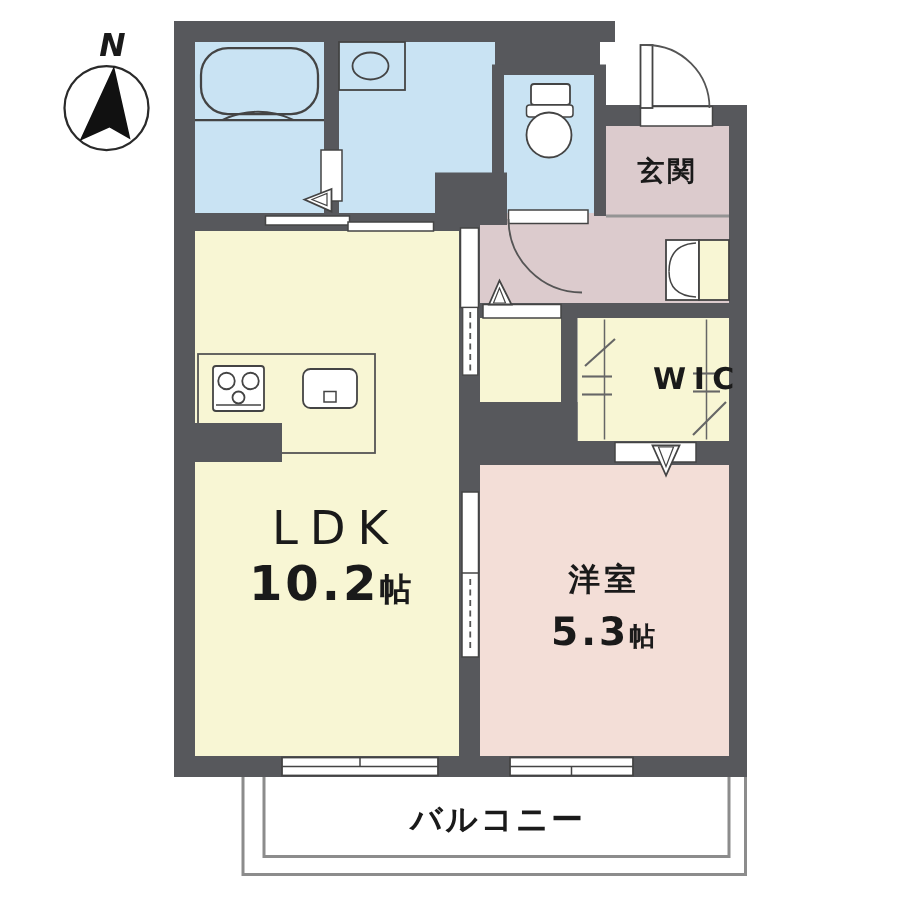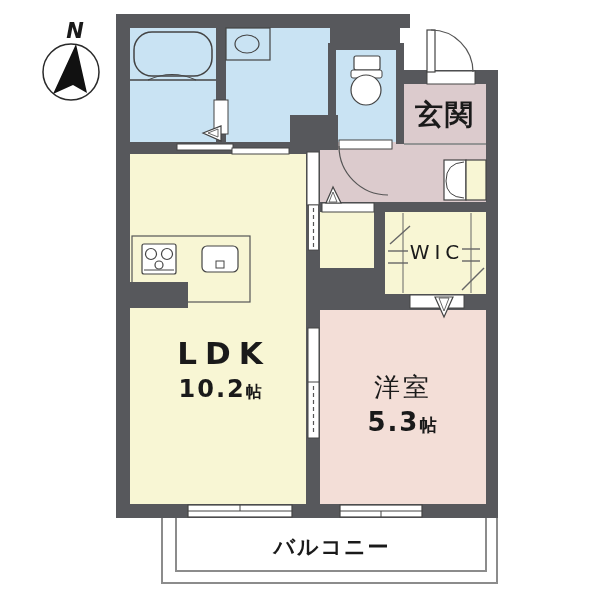--- a/index.html
+++ b/index.html
@@ -5,25 +5,25 @@
   html,body{margin:0;padding:0;background:#fff;}
   .stage{
     position:relative;width:600px;height:600px;background:#ffffff;overflow:hidden;
     font-family:"DejaVu Sans","Liberation Sans",sans-serif;color:#1a1a1a;
   }
   .stage svg{position:absolute;left:0;top:0;}
   .lbl{
     position:absolute;transform:translate(-50%,-50%);
     white-space:nowrap;color:#1a1a1a;line-height:1;
   }
-  .lbl-entrance{font-size:28px;font-weight:700;letter-spacing:2px;}
-  .lbl-wic{font-size:20px;font-weight:400;letter-spacing:5px;}
-  .lbl-ldk{font-size:31px;font-weight:700;letter-spacing:8px;}
-  .lbl-ldk-area{font-size:24px;font-weight:600;letter-spacing:2px;}
-  .lbl-west{font-size:26px;font-weight:400;letter-spacing:3px;}
+  .lbl-entrance{font-size:18px;font-weight:700;letter-spacing:2px;}
+  .lbl-wic{font-size:20px;font-weight:700;letter-spacing:5px;margin-left:28px;}
+  .lbl-ldk{font-size:31px;font-weight:400;letter-spacing:8px;}
+  .lbl-ldk-area{font-size:32px;font-weight:600;letter-spacing:2px;}
+  .lbl-west{font-size:21px;font-weight:700;letter-spacing:3px;}
   .lbl-west-area{font-size:26px;font-weight:600;letter-spacing:2px;text-align:center;}
   .lbl-balcony{font-size:21px;font-weight:700;letter-spacing:2px;}
   .lbl-north{font-size:21px;font-weight:700;font-style:italic;}
   .unit{font-size:0.66em;font-weight:700;}
 </style>
 </head>
 <body>
 
 <div class="stage">
   <svg width="600" height="600" viewBox="0 0 600 600">

